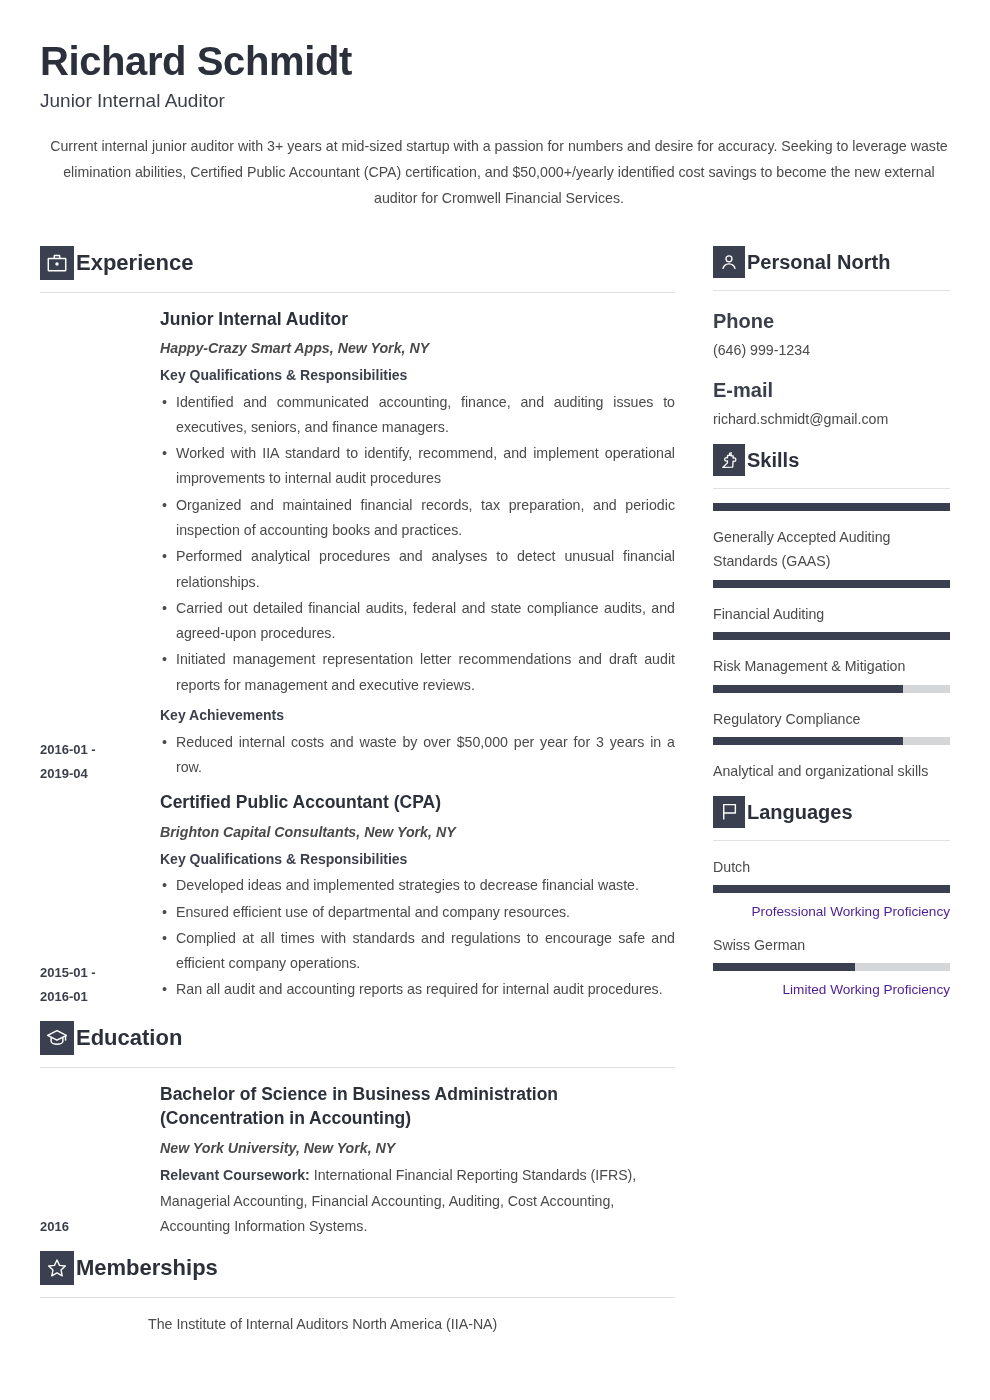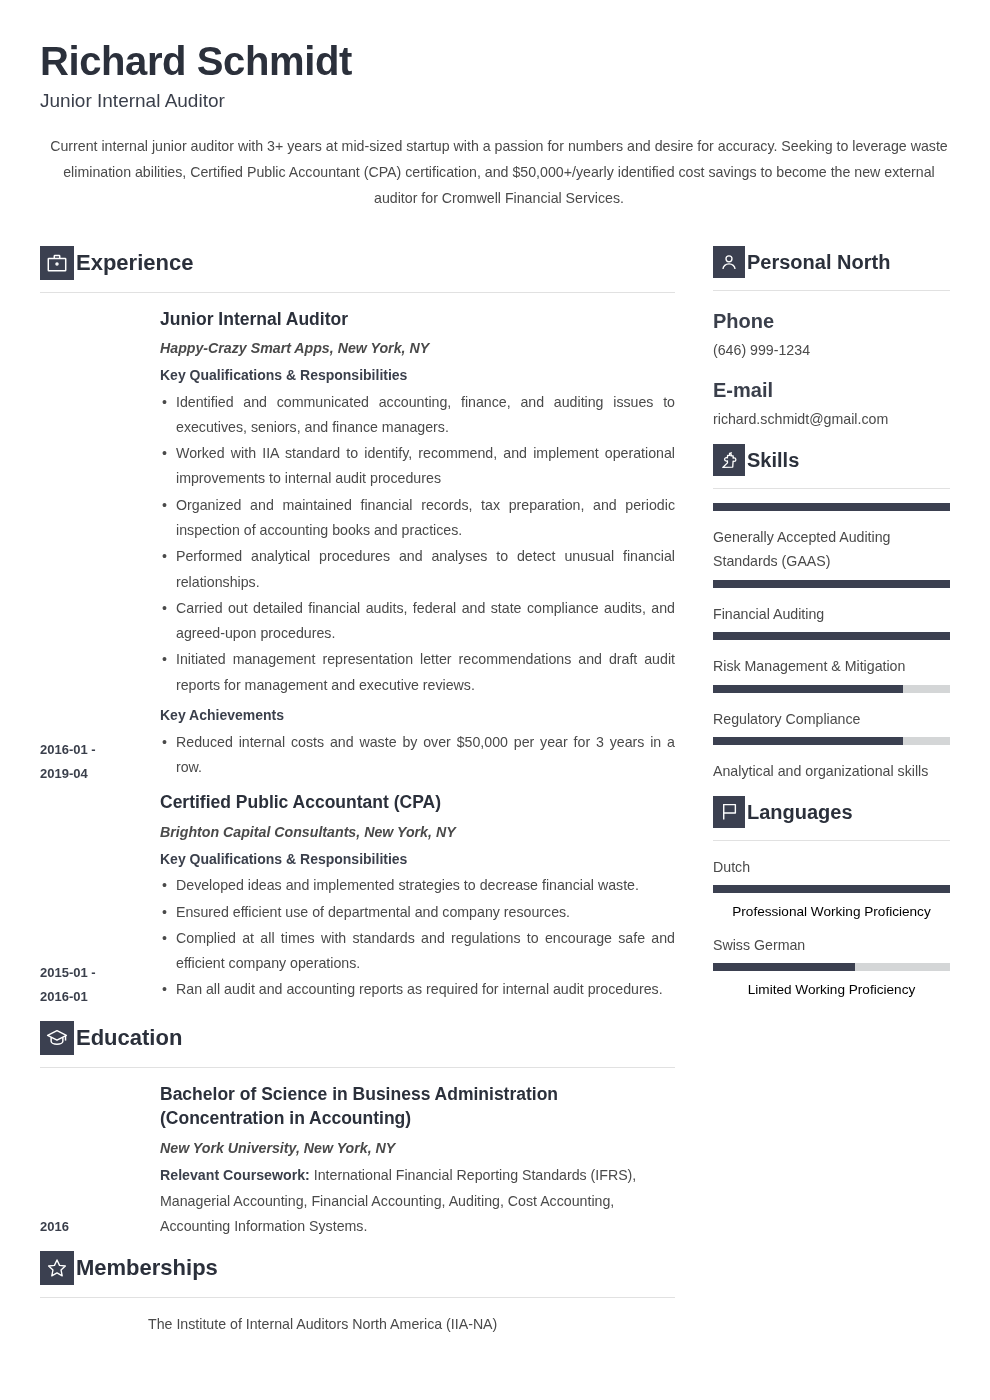--- a/index.html
+++ b/index.html
@@ -167,22 +167,22 @@
     position: relative;
     overflow: hidden;
   }
   .bar > span {
     display: block;
     height: 100%;
     background: #3b4050;
   }
   .lang-level {
     font-size: 13.6px;
-    color: #000000;
-    text-align: center;
+    color: #4c1d95;
+    text-align: right;
     line-height: 1.6;
     margin: -6px 0 10px 0;
   }
   .skill-nobar { margin-bottom: 10px; }
 </style>
 </head>
 <body>
 
 <div class="page">
 

